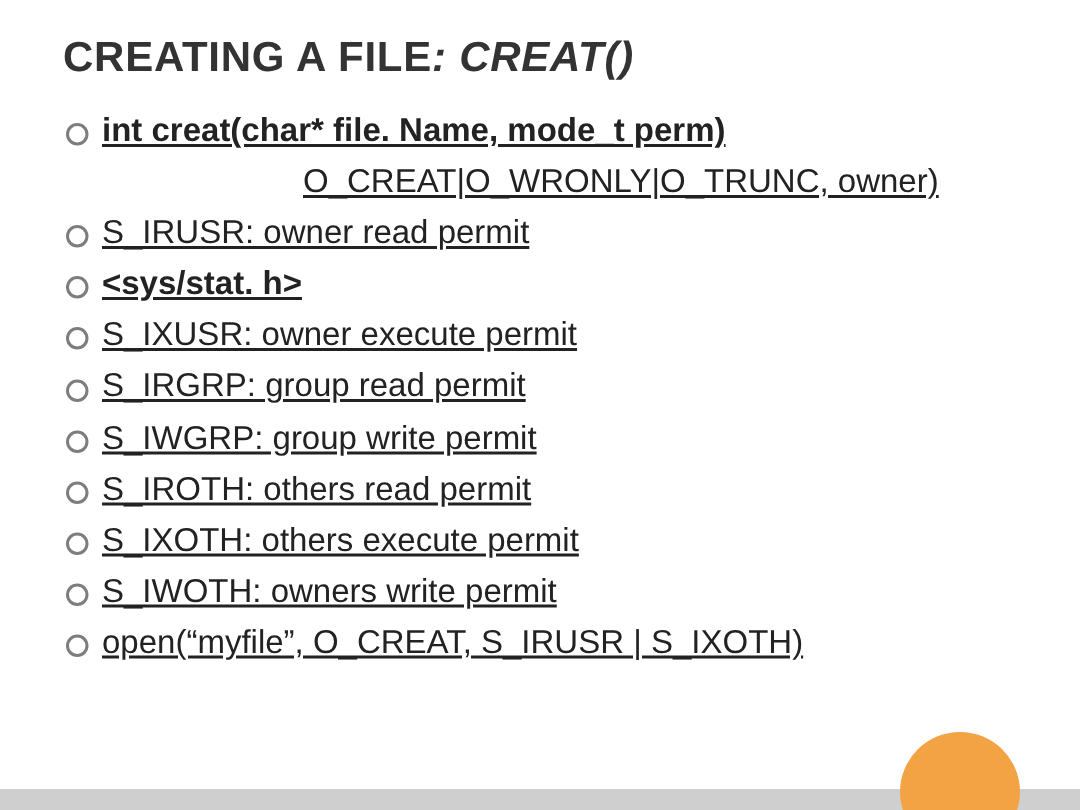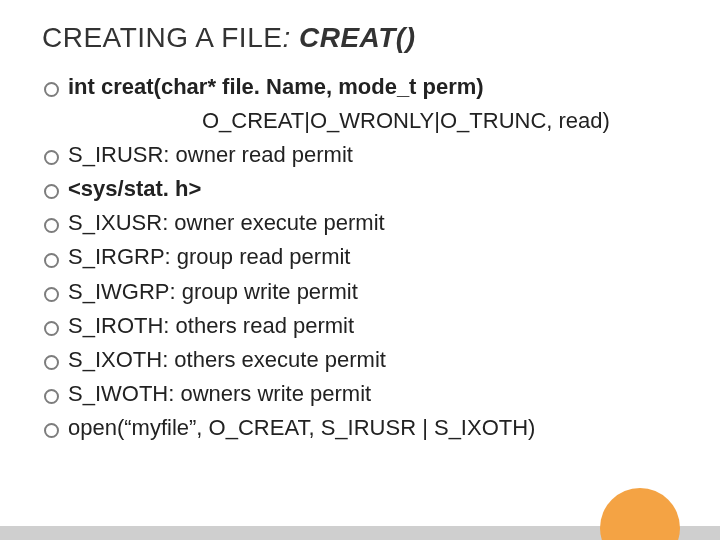--- a/index.html
+++ b/index.html
@@ -16,29 +16,30 @@
     height: 540px;
     position: relative;
     padding: 22px 0 0 42px;
   }
   .title {
     font-size: 28px;
     letter-spacing: 0.5px;
     color: #333333;
     margin-bottom: 16px;
   }
-  .title .regular { font-weight: 400; }
+  .title .regular { font-weight: 700; }
   .title .creat  { font-style: italic; }
   .body {
     font-size: 22px;
     line-height: 1.55;
     color: #222222;
   }
   ul.body {
     list-style: none;
+    text-decoration: underline;
   }
   ul.body > li {
     position: relative;
     padding-left: 26px;
   }
   ul.body > li::before {
     content: "";
     position: absolute;
     left: 2px;
     top: 0.55em;
@@ -80,21 +81,21 @@
 
 <div class="slide">
 
   <h1 class="title">
     <span class="regular">CREATING A FILE</span><span class="creat"><span class="regular">: </span><span>CREAT()</span></span>
   </h1>
 
   <ul class="body">
 
   <li><span class="bold">int creat(char* file. Name, mode_t perm)</span></li>
-      <div class="indent">O_CREAT|O_WRONLY|O_TRUNC, read)</div>
+      <div class="indent">O_CREAT|O_WRONLY|O_TRUNC, owner)</div>
       <li><span>S_IRUSR: owner read permit</span></li>
       <li><span class="bold">&lt;sys/stat. h&gt;</span></li>
       <li><span>S_IXUSR: owner execute permit</span></li>
       <li><span>S_IRGRP: group read permit</span></li>
       <li><span>S_IWGRP: group write permit</span></li>
       <li><span>S_IROTH: others read permit</span></li>
       <li><span>S_IXOTH: others execute permit</span></li>
       <li><span>S_IWOTH: owners write permit</span></li>
       <li><span>open(“myfile”, O_CREAT, S_IRUSR | S_IXOTH)</span></li>
     </ul>

